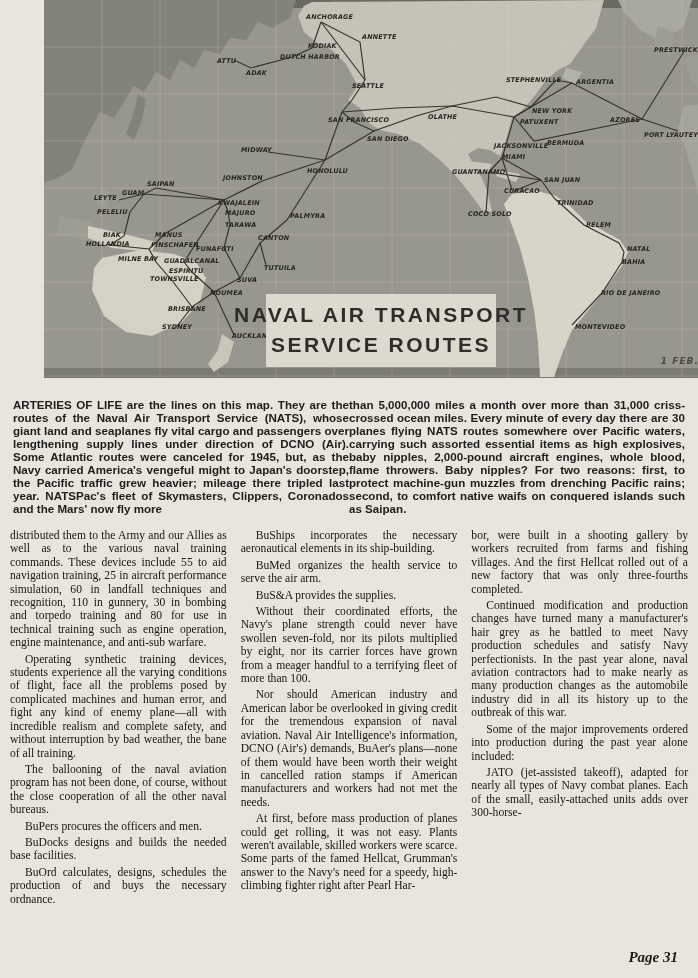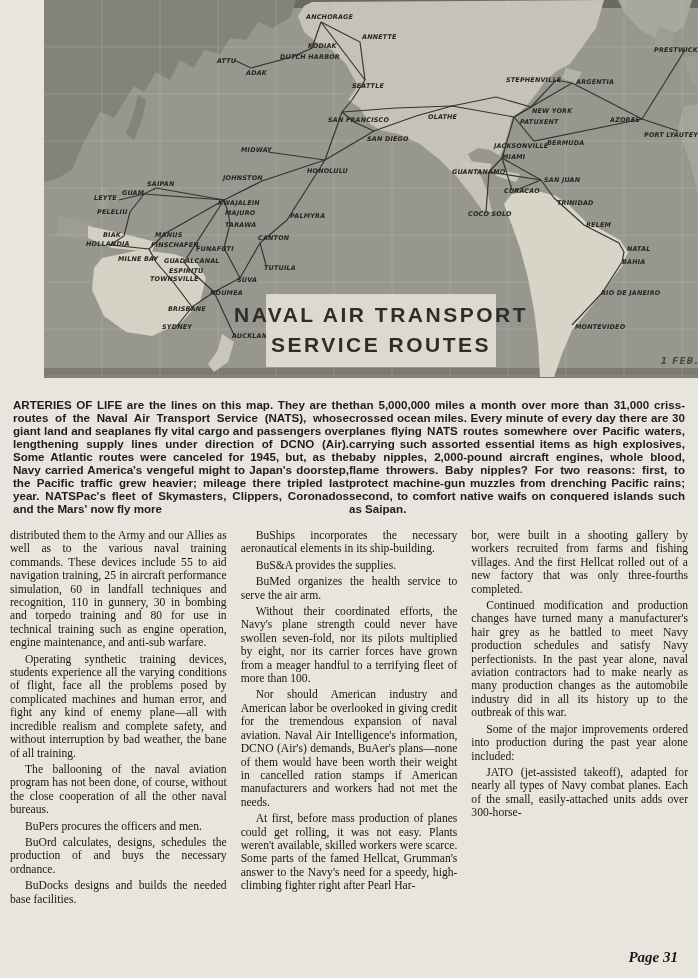--- a/index.html
+++ b/index.html
@@ -208,27 +208,27 @@
     <div class="intro-col">ARTERIES OF LIFE are the lines on this map.  They are the routes of the Naval Air Transport Service (NATS), whose giant land and seaplanes fly vital cargo and passengers over lengthening supply lines under direction of DCNO (Air).  Some Atlantic routes were canceled for 1945, but, as the Navy carried America's vengeful might to Japan's doorstep, the Pacific traffic grew heavier; mileage there tripled last year.  NATSPac's fleet of Skymasters, Clippers, Coronados and the Mars' now fly more</div>
     <div class="intro-col">than 5,000,000 miles a month over more than 31,000 criss-crossed ocean miles.  Every minute of every day there are 30 planes flying NATS routes somewhere over Pacific waters, carrying such assorted essential items as high explosives, baby nipples, 2,000-pound aircraft engines, whole blood, flame throwers.  Baby nipples?  For two reasons: first, to protect machine-gun muzzles from drenching Pacific rains; second, to comfort native waifs on conquered islands such as Saipan.</div>
   </div>
 
   <div class="cols">
     <div class="bcol">
         <p class="noindent">distributed them to the Army and our Allies as well as to the various naval training commands.  These devices include 55 to aid navigation training, 25 in aircraft performance simulation, 60 in landfall techniques and recognition, 110 in gunnery, 30 in bombing and torpedo training and 80 for use in technical training such as engine operation, engine maintenance, and anti-sub warfare.</p>
         <p>Operating synthetic training devices, students experience all the varying conditions of flight, face all the problems posed by complicated machines and human error, and fight any kind of enemy plane—all with incredible realism and complete safety, and without interruption by bad weather, the bane of all training.</p>
         <p>The ballooning of the naval aviation program has not been done, of course, without the close cooperation of all the other naval bureaus.</p>
         <p>BuPers procures the officers and men.</p>
+        <p>BuDocks designs and builds the needed base facilities.</p>
         <p>BuOrd calculates, designs, schedules the production of and buys the necessary ordnance.</p>
-        <p>BuDocks designs and builds the needed base facilities.</p>
       </div>
     <div class="bcol">
         <p>BuShips incorporates the necessary aeronautical elements in its ship-building.</p>
+        <p>BuMed organizes the health service to serve the air arm.</p>
         <p>BuS&amp;A provides the supplies.</p>
-        <p>BuMed organizes the health service to serve the air arm.</p>
         <p>Without their coordinated efforts, the Navy's plane strength could never have swollen seven-fold, nor its pilots multiplied by eight, nor its carrier forces have grown from a meager handful to a terrifying fleet of more than 100.</p>
         <p>Nor should American industry and American labor be overlooked in giving credit for the tremendous expansion of naval aviation.  Naval Air Intelligence's information, DCNO (Air's) demands, BuAer's plans—none of them would have been worth their weight in cancelled ration stamps if American manufacturers and workers had not met the needs.</p>
         <p>At first, before mass production of planes could get rolling, it was not easy.  Plants weren't available, skilled workers were scarce.  Some parts of the famed Hellcat, Grumman's answer to the Navy's need for a speedy, high-climbing fighter right after Pearl Har-</p>
       </div>
     <div class="bcol">
         <p class="noindent">bor, were built in a shooting gallery by workers recruited from farms and fishing villages.  And the first Hellcat rolled out of a new factory that was only three-fourths completed.</p>
         <p>Continued modification and production changes have turned many a manufacturer's hair grey as he battled to meet Navy production schedules and satisfy Navy perfectionists.  In the past year alone, naval aviation contractors had to make nearly as many production changes as the automobile industry did in all its history up to the outbreak of this war.</p>
         <p>Some of the major improvements ordered into production during the past year alone included:</p>
         <p>JATO (jet-assisted takeoff), adapted for nearly all types of Navy combat planes.  Each of the small, easily-attached units adds over 300-horse-</p>
       </div>

